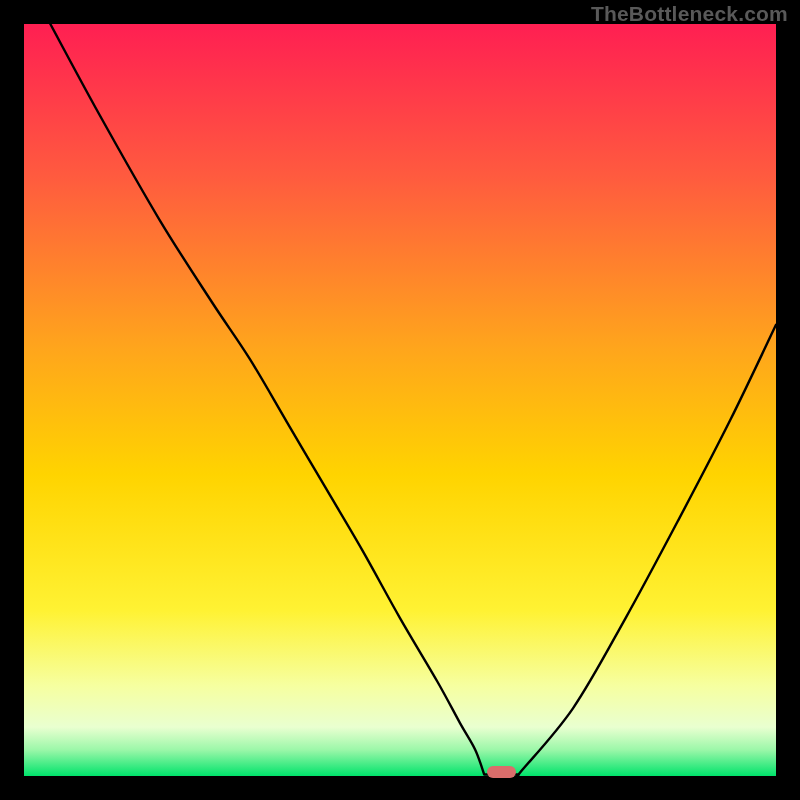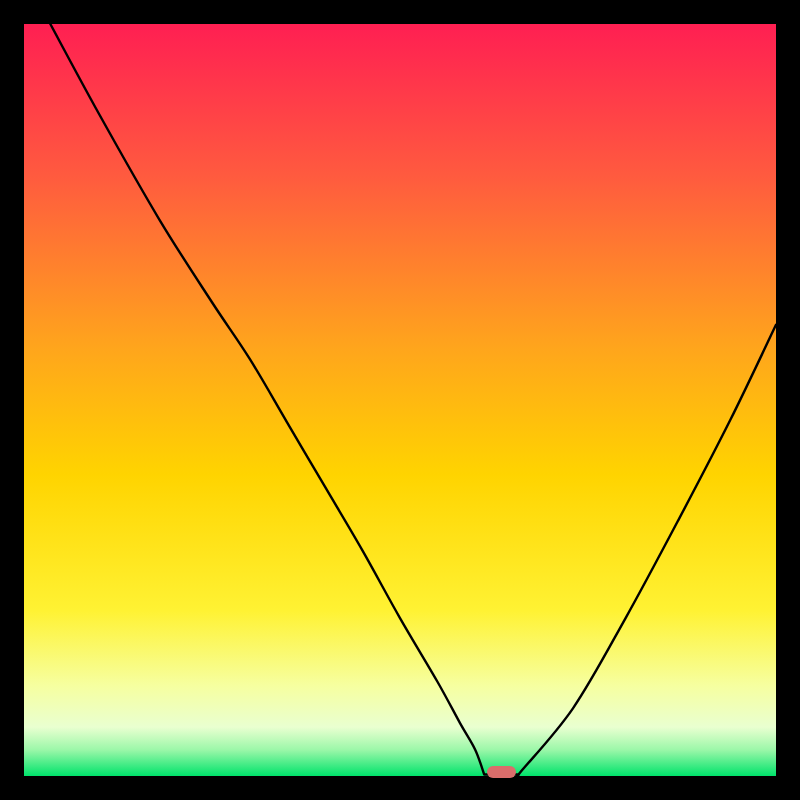--- a/index.html
+++ b/index.html
@@ -41,20 +41,21 @@
     background: #da6d6b;
     border-radius: 999px;
     z-index: 3;
   }
 </style>
 </head>
 <body>
 
 <div class="stage">
 
+  <div class="watermark">TheBottleneck.com</div>
 
   <svg class="plot" viewBox="0 0 800 800" preserveAspectRatio="none">
     <defs>
       <linearGradient id="bg-grad" x1="0" y1="0" x2="0" y2="1">
           <stop offset="0.00%" stop-color="#ff1f52"></stop>
           <stop offset="20.00%" stop-color="#ff5a3f"></stop>
           <stop offset="43.00%" stop-color="#ffa51c"></stop>
           <stop offset="60.00%" stop-color="#ffd400"></stop>
           <stop offset="78.00%" stop-color="#fff233"></stop>
           <stop offset="88.00%" stop-color="#f6ffa0"></stop>

